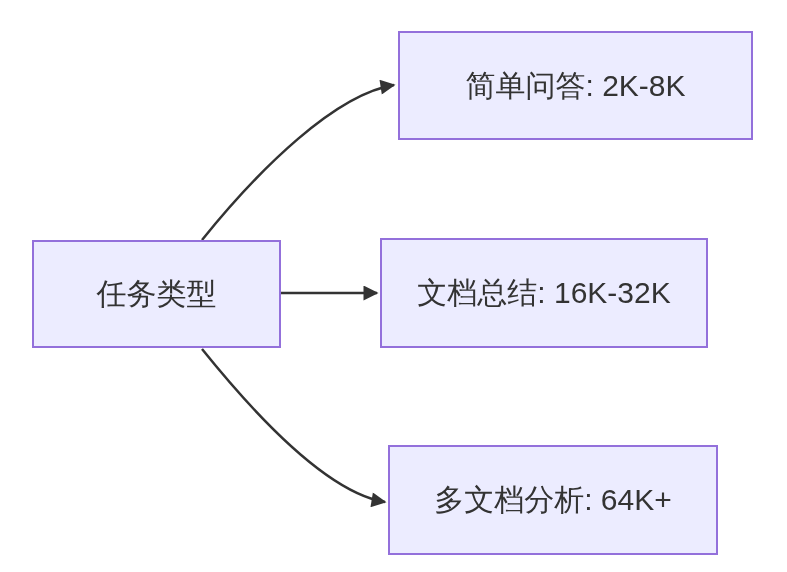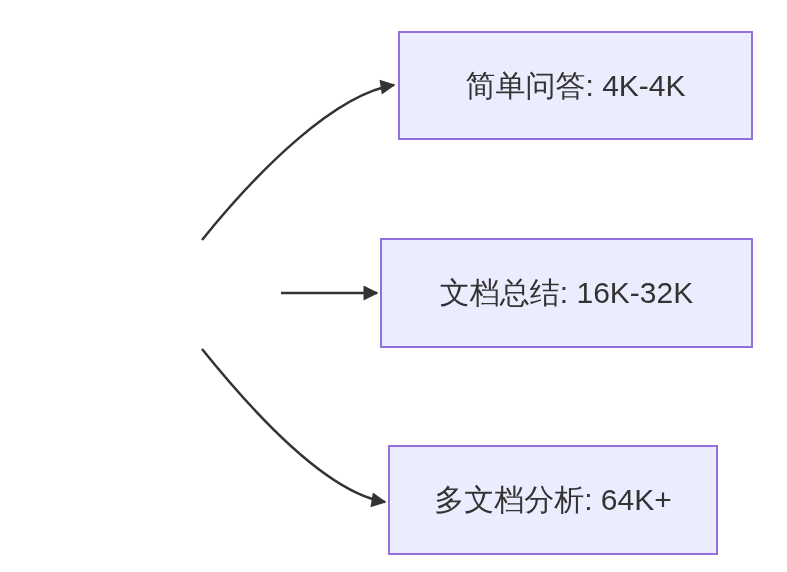--- a/index.html
+++ b/index.html
@@ -61,26 +61,29 @@
     <defs>
       <marker id="arrow" viewBox="0 0 10 10" refX="9" refY="5" markerWidth="17" markerHeight="15" markerUnits="userSpaceOnUse" orient="auto">
         <path class="arrowhead" d="M0,0 L10,5 L0,10 z"></path>
       </marker>
     </defs>
     <path class="edge" d="M202,240 C260,168 336,94 394,85" marker-end="url(#arrow)"></path>
     <path class="edge" d="M281,293 L377,293" marker-end="url(#arrow)"></path>
     <path class="edge" d="M202,349 C260,421 330,493 385,502" marker-end="url(#arrow)"></path>
   </svg>
 
+  <div class="node" style="left:32px;top:240px;width:249px;height:108px">
+    <span class="label">任务类型</span>
+  </div>
 
   <div class="node" style="left:398px;top:31px;width:355px;height:109px">
-    <span class="label">简单问答: 4K-4K</span>
+    <span class="label">简单问答: 2K-8K</span>
   </div>
 
-  <div class="node" style="left:380px;top:238px;width:373px;height:110px">
+  <div class="node" style="left:380px;top:238px;width:328px;height:110px">
     <span class="label">文档总结: 16K-32K</span>
   </div>
 
   <div class="node" style="left:388px;top:445px;width:330px;height:110px">
     <span class="label">多文档分析: 64K+</span>
   </div>
 
 </div>
 
 </body></html>

